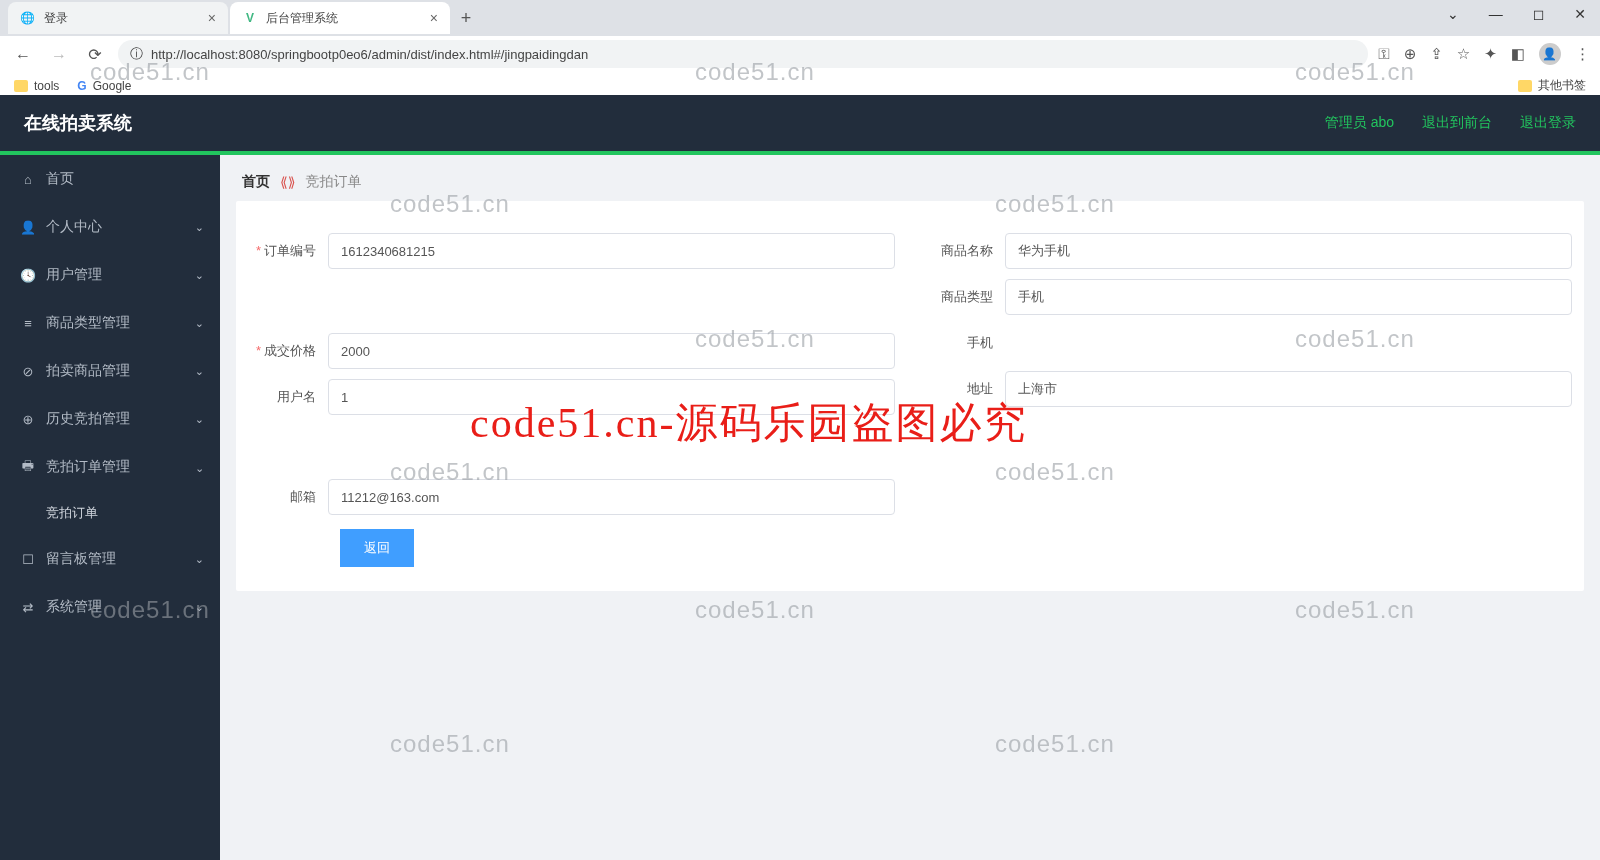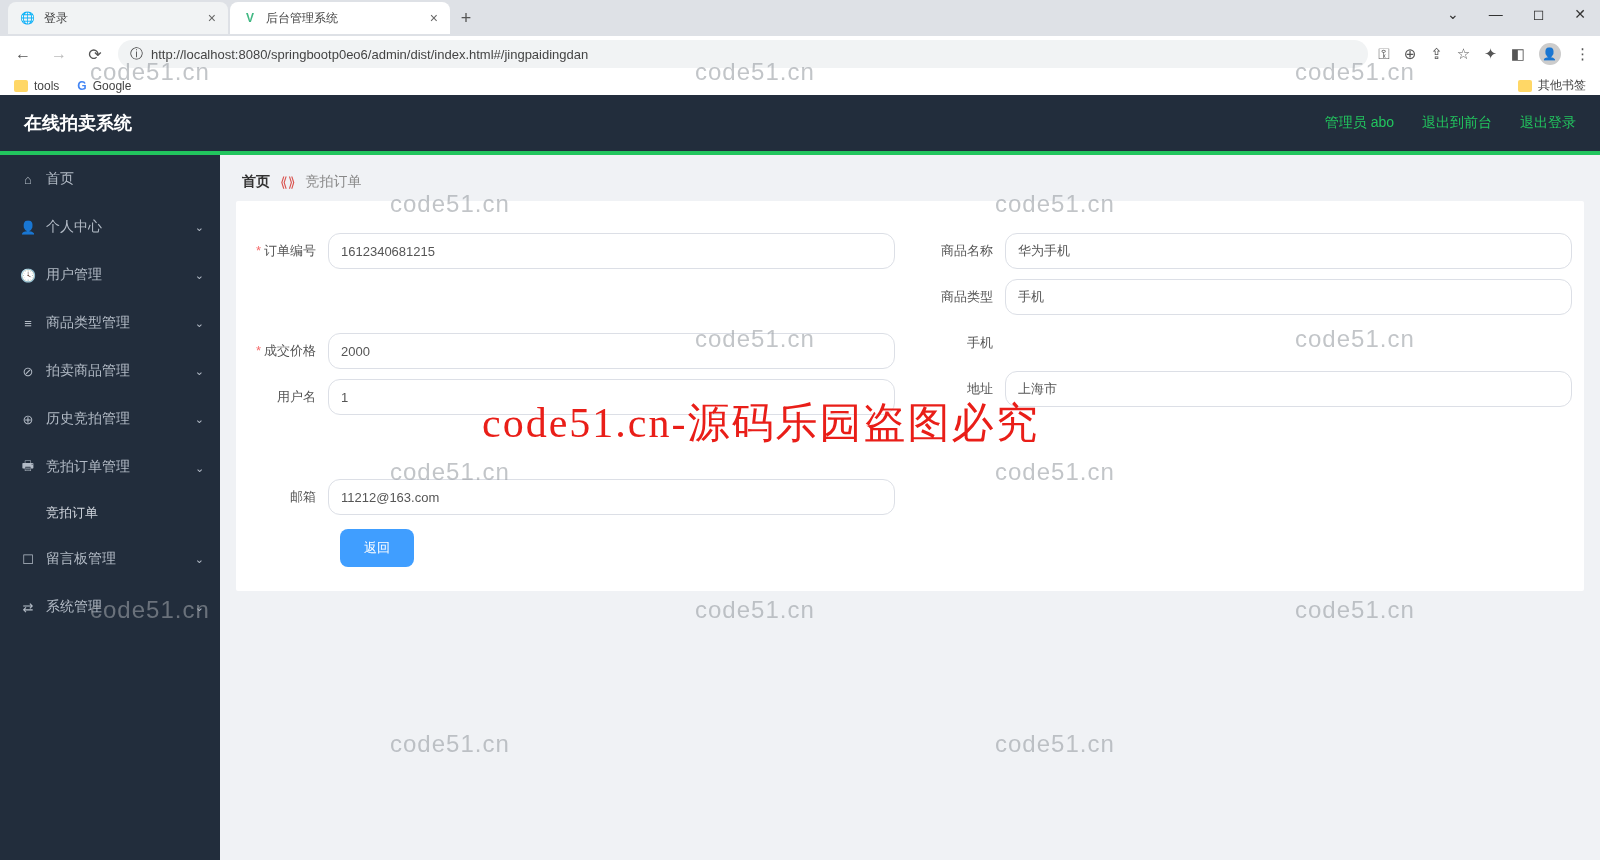--- a/index.html
+++ b/index.html
@@ -48,25 +48,25 @@
 .breadcrumb { display:flex; align-items:center; gap:10px; font-size:14px; color:#666; padding:6px 6px 10px; }
 .bc-home { font-weight:700; color:#333; cursor:pointer; }
 .bc-icon { color:#d9534f; font-size:14px; }
 .bc-cur { color:#888; }
 
 .panel { background:#fff; padding:24px 12px 24px; border-radius:2px; }
 .form-grid { display:grid; grid-template-columns:1fr 1fr; column-gap:30px; }
 .form-row { display:flex; align-items:center; margin:6px 0; min-height:40px; }
 .form-label { width:80px; text-align:right; padding-right:12px; font-size:13px; color:#555; }
 .form-label .req { color:#f56c6c; margin-right:3px; }
-.form-input { flex:1; height:36px; border:1px solid #dcdfe6; border-radius:12px; padding:0 12px; font-size:13px; color:#555; background:#fff; outline:none; }
+.form-input { flex:1; height:36px; border:1px solid #dcdfe6; border-radius:4px; padding:0 12px; font-size:13px; color:#555; background:#fff; outline:none; }
 .form-row.spacer { height:48px; }
 
 .btn-row { padding-left:92px; margin-top:12px; grid-column:1/2; }
-.btn-primary { background:#409eff; color:#fff; border:none; border-radius:8px; padding:10px 24px; font-size:13px; cursor:pointer; }
+.btn-primary { background:#409eff; color:#fff; border:none; border-radius:0; padding:10px 24px; font-size:13px; cursor:pointer; }
 
 
 .wm { position:absolute; color:#9a9fa5; font-size:24px; opacity:.6; pointer-events:none; font-family:Arial,sans-serif; letter-spacing:1px; }
 .wm-red { position:absolute; color:#e91e18; font-size:42px; pointer-events:none; font-family:"SimSun",serif; letter-spacing:2px; }
 </style>
 </head>
 <body>
 
 <div class="browser-chrome" style="position:relative;">
   <div class="tab-row">
@@ -246,13 +246,13 @@
 <div class="wm" style="left:995px; top:190px;">code51.cn</div>
 <div class="wm" style="left:695px; top:325px;">code51.cn</div>
 <div class="wm" style="left:1295px; top:325px;">code51.cn</div>
 <div class="wm" style="left:390px; top:458px;">code51.cn</div>
 <div class="wm" style="left:995px; top:458px;">code51.cn</div>
 <div class="wm" style="left:90px; top:596px;">code51.cn</div>
 <div class="wm" style="left:695px; top:596px;">code51.cn</div>
 <div class="wm" style="left:1295px; top:596px;">code51.cn</div>
 <div class="wm" style="left:390px; top:730px;">code51.cn</div>
 <div class="wm" style="left:995px; top:730px;">code51.cn</div>
-<div class="wm-red" style="left:482px; top:395px;">code51.cn-源码乐园盗图必究</div>
+<div class="wm-red" style="left:470px; top:395px;">code51.cn-源码乐园盗图必究</div>
 
 </body></html>

